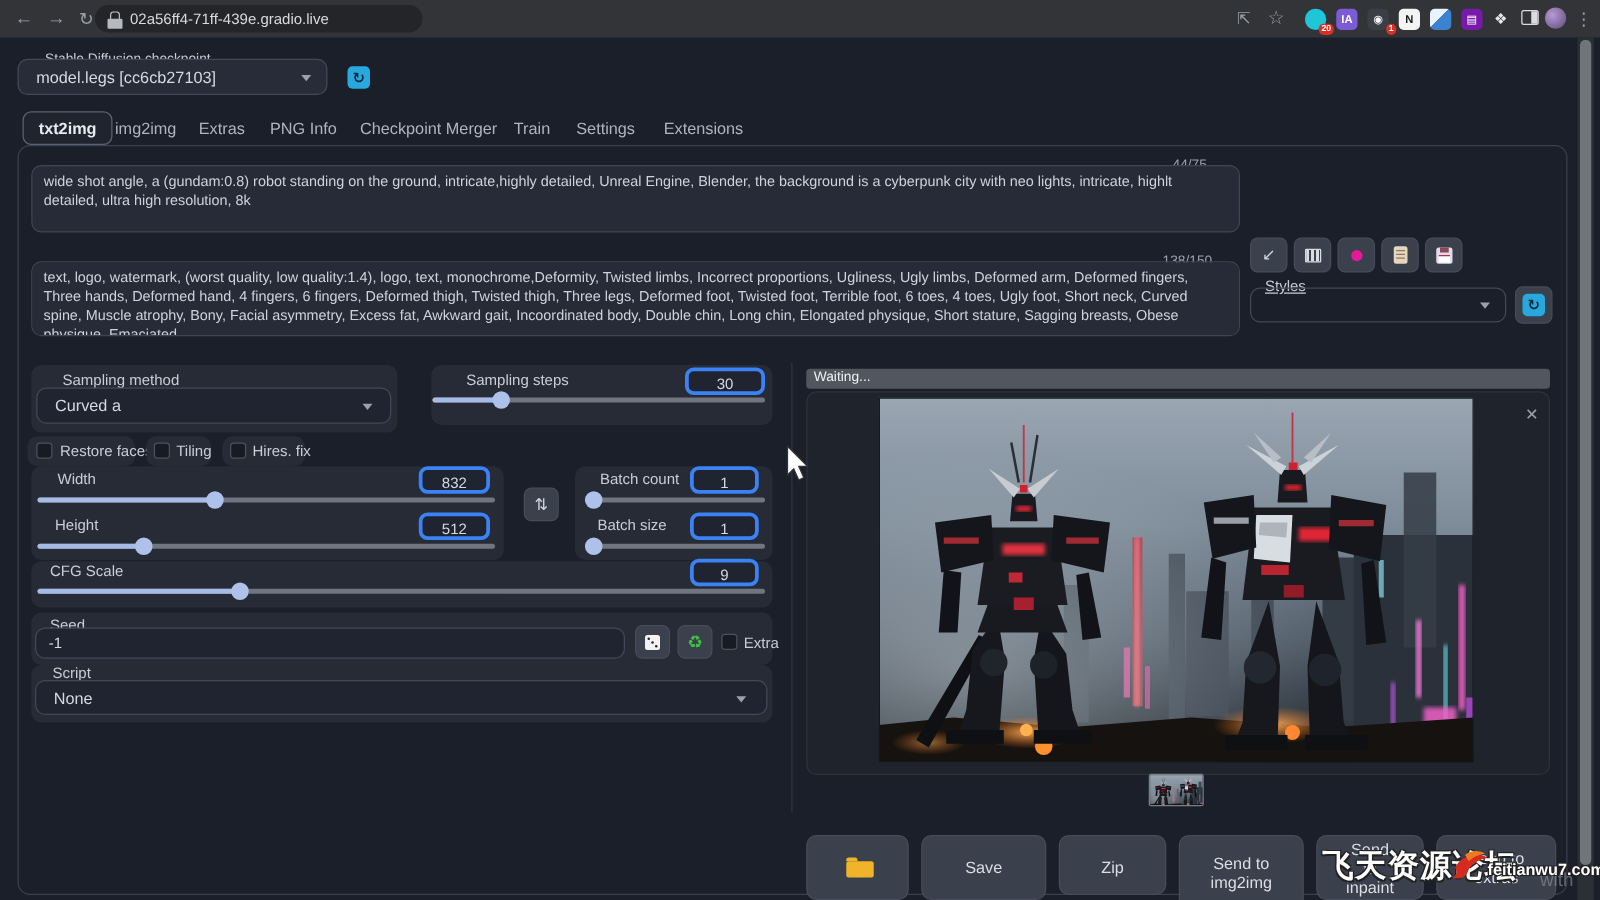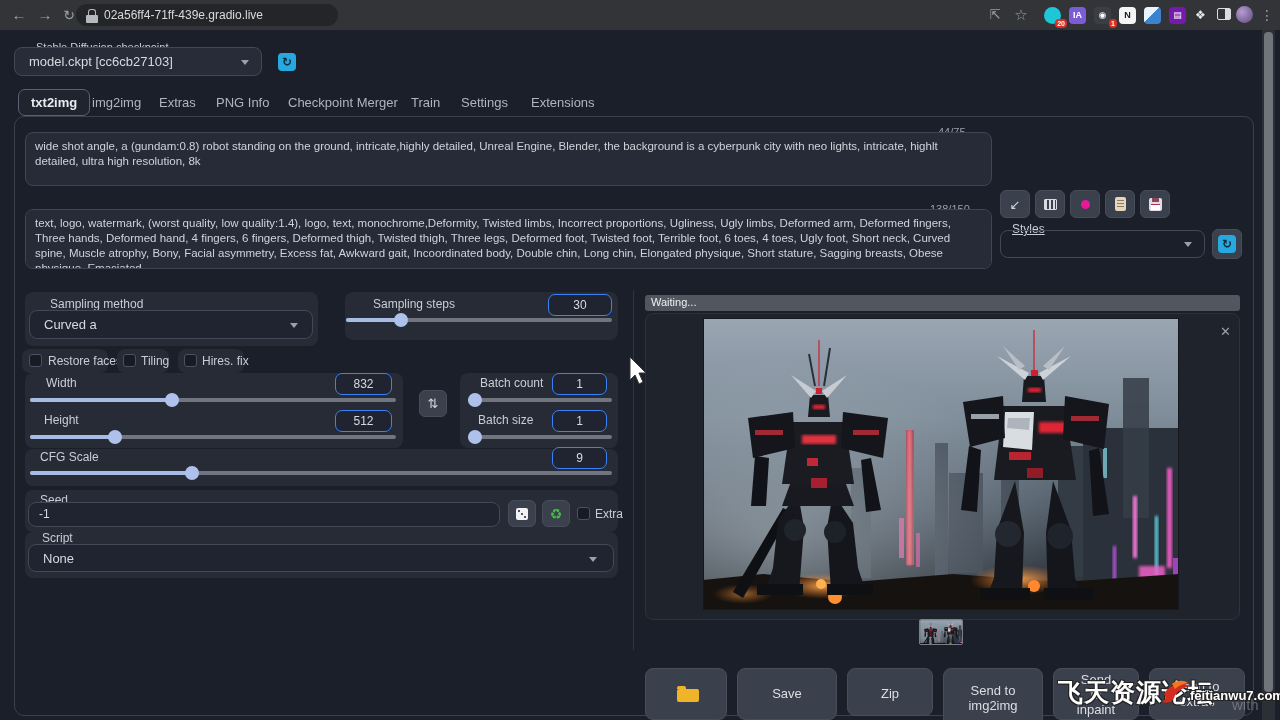--- a/index.html
+++ b/index.html
@@ -18,21 +18,21 @@
   #padlock:after { content:""; position:absolute; left:-3px; top:5px; width:12px; height:8px; background:#b6b9bd; border-radius:1px; }
   .extico { top:7px; width:17px; height:17px; border-radius:4px; font-size:9px; font-weight:bold;
     text-align:center; line-height:17px; color:#fff; }
   .badge { position:absolute; right:-6px; bottom:-4px; background:#d93025; color:#fff; font-size:7px;
     font-weight:bold; border-radius:4px; padding:0 2px; line-height:9px; }
 
   
   .panel { background:#262b36; border-radius:8px; }
   .ctl { background:#1f2430; border:1px solid #424857; border-radius:8px; color:#d6d9e0; }
   .lbl { color:#c9cdd6; font-size:12px; }
-  .numin { background:#1f2430; border:1px solid #3b82f6; border-radius:7px; color:#d6d9e0;
+  .numin { background:#1f2430; border:3px solid #3b82f6; border-radius:7px; color:#d6d9e0;
     font-size:12px; text-align:center; line-height:20px; }
   .caret { width:0; height:0; border-left:4px solid transparent; border-right:4px solid transparent;
     border-top:5px solid #9aa0ac; }
   .track { height:4px; background:#70757f; border-radius:2px; }
   .fill { height:4px; background:#a6bbe6; border-radius:2px; position:absolute; left:0; top:0; }
   .thumb { position:absolute; top:-5px; width:14px; height:14px; border-radius:50%; background:#aec1ea; }
   .cb { width:13px; height:13px; background:#171b24; border:1px solid #4a5160; border-radius:3px; }
   .btn { background:#3a404c; border:1px solid #464c59; border-radius:8px; color:#dcdee4;
     font-size:13px; text-align:center; }
   .iconbtn { width:30px; height:28px; background:#3a404c; border:1px solid #464c59; border-radius:6px;
@@ -87,21 +87,21 @@
     <div class="abs" style="left:1236px;top:6px;width:17px;height:17px;border-radius:50%;background:radial-gradient(circle at 35% 35%,#b79ad4,#5d4a7a);"></div>
     <div class="abs navglyph" style="left:1256px;top:0;font-size:14px;"><span>⋮</span></div>
   </div>
 
   <div class="abs" style="left:1262px;top:30px;width:13px;height:690px;background:#2c2f36;">
     <div style="position:absolute;left:2px;top:2px;width:9px;height:660px;background:#70747b;border-radius:4px;"></div>
   </div>
 
   <div class="abs lbl" style="left:36px;top:41px;font-size:11px;">Stable Diffusion checkpoint</div>
   <div class="abs ctl" style="left:14px;top:47px;width:248px;height:29px;background:#272c38;">
-    <span class="abs" style="left:14px;top:6px;font-size:13px;">model.ckpt [cc6cb27103]</span>
+    <span class="abs" style="left:14px;top:6px;font-size:13px;">model.legs [cc6cb27103]</span>
     <span class="abs caret" style="right:12px;top:12px;"></span>
   </div>
   <div class="abs" style="left:278px;top:53px;">
       <div class="refreshsq">↻</div>
     </div>
 
   <div class="abs tab active" style="left:18px;top:89px;height:27px;">txt2img</div>
   <div class="abs tab" style="left:92px;top:90px;">img2img</div>
   <div class="abs tab" style="left:159px;top:90px;">Extras</div>
   <div class="abs tab" style="left:216px;top:90px;">PNG Info</div>

